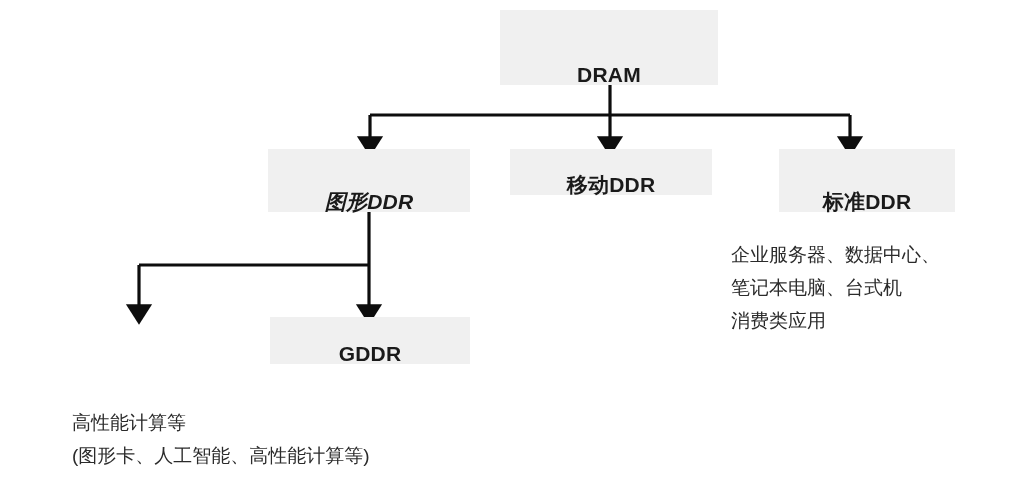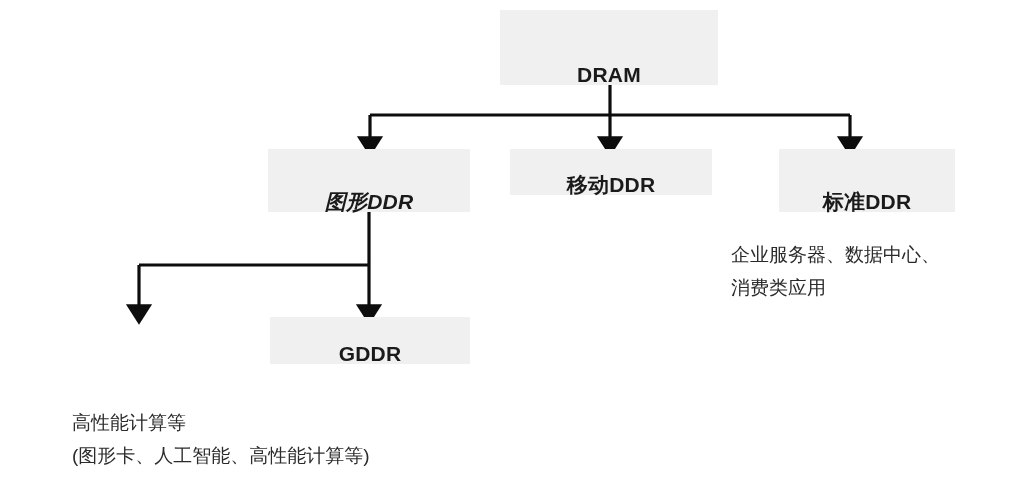--- a/index.html
+++ b/index.html
@@ -139,16 +139,17 @@
   </div>
 
   <div class="caption" id="caption-hbm">
     <span class="cline">高性能计算等</span>
     <span class="cline">(图形卡、人工智能、高性能计算等)</span>
   </div>
 
 
   <div class="caption" id="caption-standard">
     <span class="cline">企业服务器、数据中心、</span>
+    <span class="cline">笔记本电脑、台式机</span>
     <span class="cline">消费类应用</span>
   </div>
 
 </div>
 
 </body></html>

